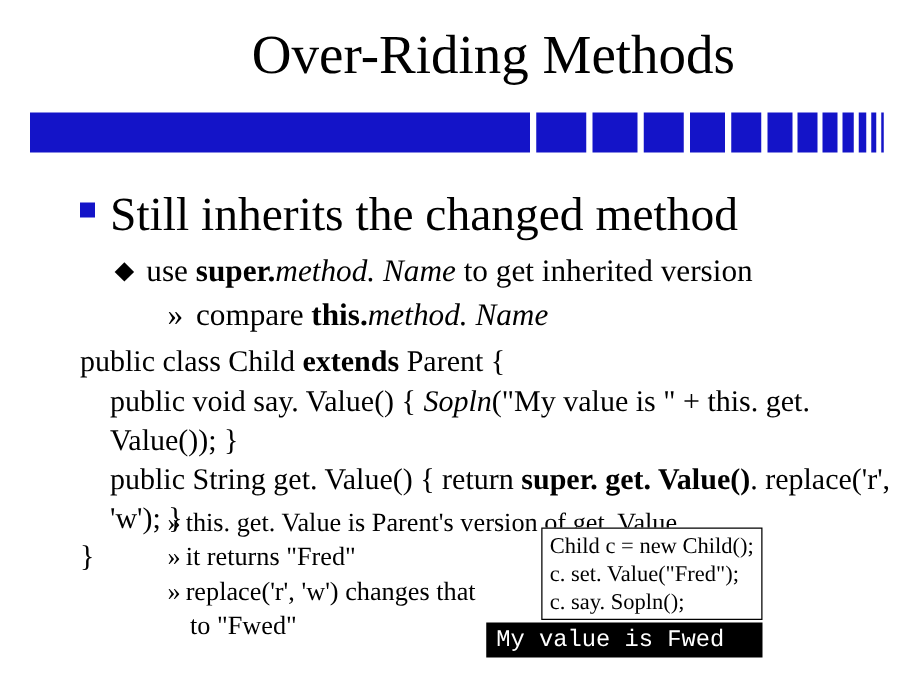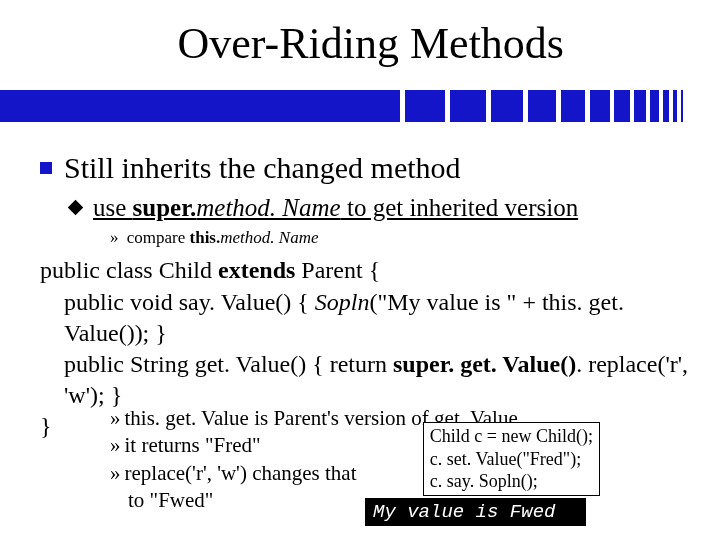--- a/index.html
+++ b/index.html
@@ -10,20 +10,21 @@
     background: #fff;
     font-family: "Times New Roman", Times, serif;
     color: #000;
     overflow: hidden;
   }
   .slide {
     position: relative;
     width: 604px;
     height: 540px;
     box-sizing: border-box;
+    margin-left: 24px;
   }
   .title {
     position: absolute;
     top: 18px;
     right: 40px;
     font-size: 44px;
     font-weight: 400;
   }
   .stripe {
     position: absolute;
@@ -58,46 +59,45 @@
   }
   .sq {
     width: 12px;
     height: 12px;
     background: #1414c8;
     flex: 0 0 auto;
     margin-top: 12px;
     margin-right: 12px;
   }
   .l1 {
-    font-size: 30px;
+    font-size: 38px;
     line-height: 1.2;
     text-align: center;
   }
   .sub1 {
     margin-left: 30px;
     margin-top: 6px;
-    text-decoration: underline;
   }
   .diamond {
     width: 11px;
     height: 11px;
     background: #000;
     transform: rotate(45deg);
     flex: 0 0 auto;
     margin-top: 10px;
     margin-right: 12px;
   }
   .l2 {
     font-size: 25px;
     line-height: 1.25;
   }
   .sub2 {
     margin-left: 70px;
     margin-top: 4px;
-    font-size: 17px;
+    font-size: 25px;
     line-height: 1.3;
   }
   .sub2 .arrow {
     margin-right: 4px;
   }
   .codeblock {
     margin-top: 6px;
     margin-left: 0px;
     font-size: 24px;
     line-height: 1.3;
@@ -116,38 +116,37 @@
   .lower .row {
     display: flex;
   }
   .lower .arrow {
     flex: 0 0 auto;
     margin-right: 4px;
   }
   .sidebox {
     position: absolute;
     top: 422px;
-    right: 4px;
+    right: 18px;
     border: 1px solid #000;
     background: #fff;
     font-size: 18px;
     line-height: 1.25;
     padding: 2px 6px;
   }
   .consolebox {
     position: absolute;
     top: 498px;
     right: 18px;
     background: #000;
     color: #fff;
     font-family: "Courier New", monospace;
     font-size: 19px;
     padding: 3px 8px;
     min-width: 205px;
-    font-style: italic;
   }
 </style>
 </head>
 <body>
 
 <div class="slide">
 
   <div class="title">Over-Riding Methods</div>
 
   <div class="stripe">

